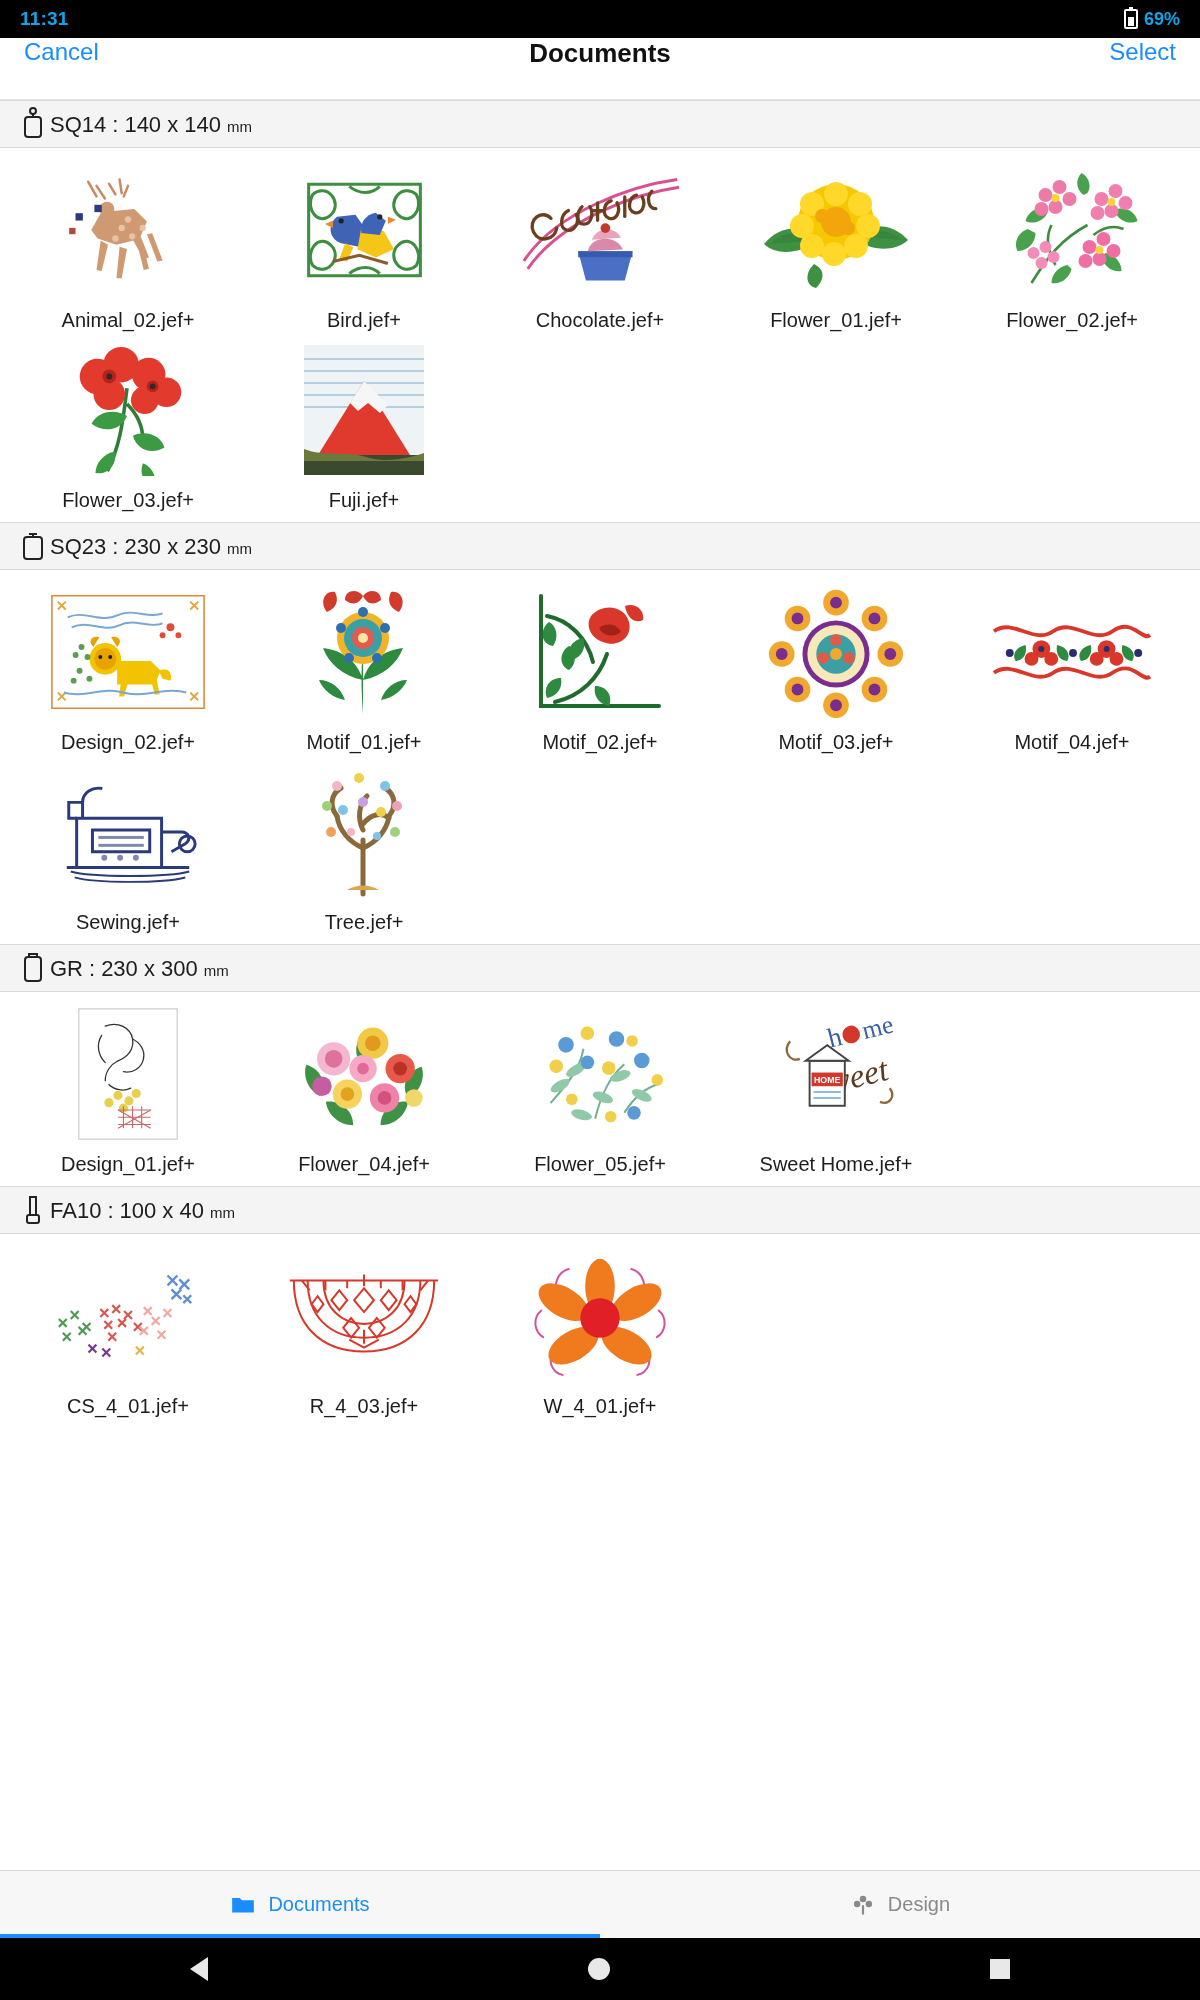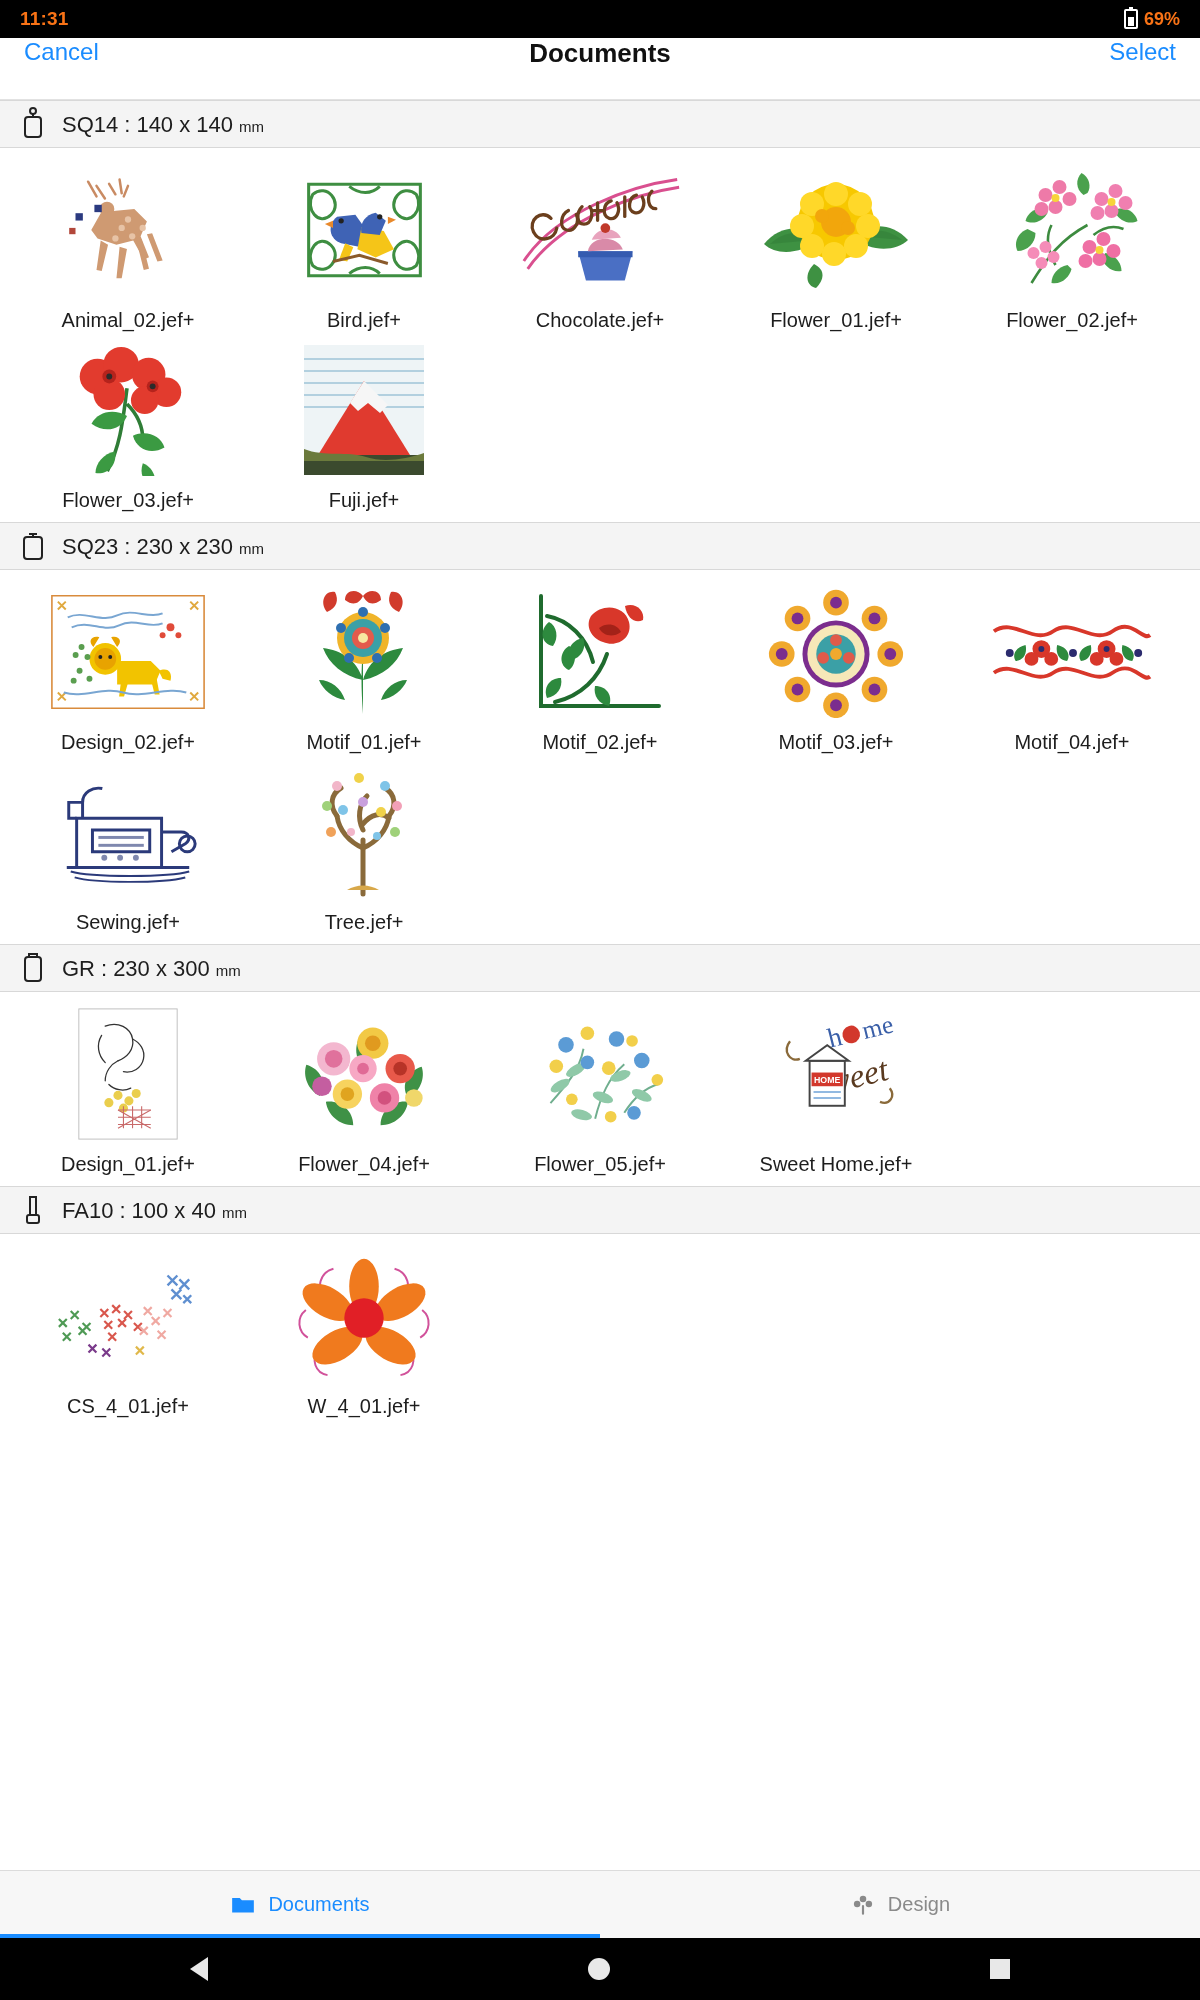--- a/index.html
+++ b/index.html
@@ -14,21 +14,21 @@
     width: 1200px; height: 2000px;
     position: relative;
     background: #000;
     display: flex;
     flex-direction: column;
   }
   
   .statusbar {
     height: 38px;
     background: #000;
-    color: #f97316;
+    color: #0ea5e9;
     display: flex;
     align-items: center;
     justify-content: space-between;
     padding: 0 20px;
     font-size: 19px;
     flex: 0 0 auto;
   }
   .statusbar .clock { font-weight: 600; letter-spacing: .2px; }
   .status-right { display: flex; align-items: center; gap: 6px; font-size: 18px; font-weight: 600;}
   .batt-icon {
@@ -90,21 +90,21 @@
   }
   
   .section-header {
     background: #f4f4f4;
     border-top: 1px solid #d8d8d8;
     border-bottom: 1px solid #d8d8d8;
     height: 48px;
     display: flex;
     align-items: center;
     padding-left: 18px;
-    gap: 14px;
+    gap: 2px;
   }
   .hoop-icon { width: 30px; height: 34px; position: relative; flex: 0 0 auto; }
   .section-title { font-size: 22px; color: #1d1d1d; display: flex; align-items: baseline; gap: 6px; }
   .section-title .mm { font-size: 15px; margin-top: 8px; }
   
   .grid {
     display: grid;
     grid-template-columns: repeat(5, 1fr);
     padding: 6px 10px 10px 10px;
     row-gap: 2px;
@@ -846,20 +846,39 @@
     </g>
     <g stroke="#e0b84a" stroke-width="2.2">
       <path d="M88 86l8 8M96 86l-8 8"></path>
     </g>
   </svg>
             </div>
             <div class="label">CS_4_01.jef+</div>
           </div>
           <div class="cell">
             <div class="thumb">
+              <svg viewBox="0 0 170 100" width="168" height="100">
+    <g stroke="#d8372a" stroke-width="2" fill="none">
+      <path d="M10 14h150"></path>
+      <path d="M14 14c0 44 26 72 71 72s71-28 71-72"></path>
+      <path d="M28 14c0 36 22 58 57 58s57-22 57-58"></path>
+      <path d="M44 14c0 28 18 44 41 44s41-16 41-44"></path>
+      <path d="M85 8v12M85 22l-10 12 10 12 10-12z"></path>
+      <path d="M60 24l-8 10 8 10 8-10zM110 24l-8 10 8 10 8-10z"></path>
+      <path d="M38 30l-6 8 6 8 6-8zM132 30l-6 8 6 8 6-8z"></path>
+      <path d="M72 52l-8 10 8 10 8-10zM98 52l-8 10 8 10 8-10z"></path>
+      <path d="M22 14l8 10M150 14l-8 10M46 14v10M124 14v10M68 14v8M102 14v8"></path>
+      <path d="M85 64v14M70 74l15 8 15-8"></path>
+    </g>
+  </svg>
+            </div>
+            <div class="label">R_4_03.jef+</div>
+          </div>
+          <div class="cell">
+            <div class="thumb">
               <svg viewBox="0 0 150 140" width="150" height="138">
     <g stroke="#d1519a" stroke-width="2" fill="none">
       <path d="M44 22c-14 4-18 20-8 28M106 22c14 4 18 20 8 28"></path>
       <path d="M30 104c-10 10-4 24 8 26M120 104c10 10 4 24-8 26"></path>
       <path d="M16 64c-10 8-8 22 2 28M134 64c10 8 8 22-2 28"></path>
     </g>
     <g fill="#f07a1e">
       <ellipse cx="75" cy="40" rx="15" ry="28"></ellipse>
       <ellipse cx="112" cy="56" rx="15" ry="28" transform="rotate(60 112 56)"></ellipse>
       <ellipse cx="102" cy="100" rx="15" ry="28" transform="rotate(120 102 100)"></ellipse>

